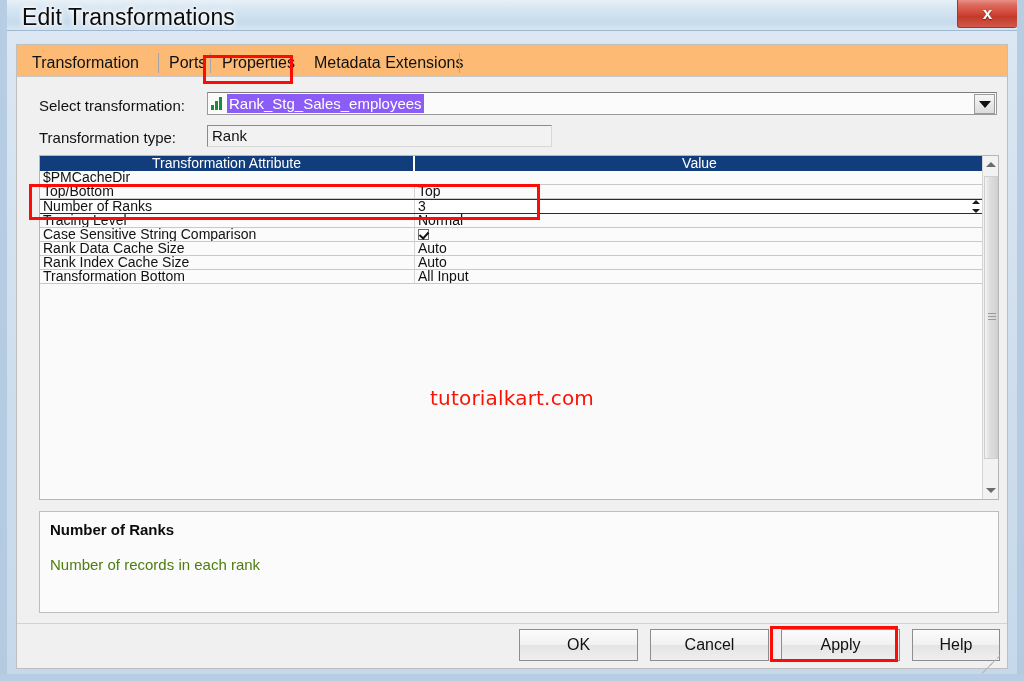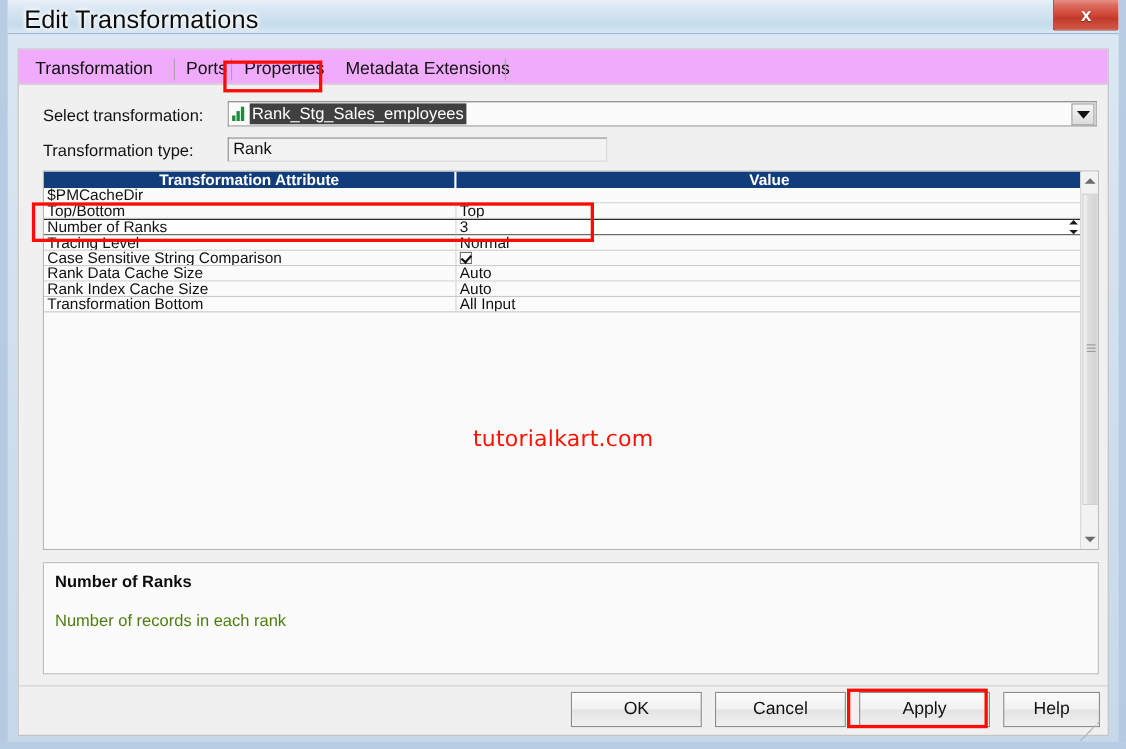--- a/index.html
+++ b/index.html
@@ -67,21 +67,21 @@
     width: 992px; height: 625px;
     background: #f0f0f0;
     border: 1px solid #bfbfbf;
   }
 
   
   .tabstrip {
     position: absolute;
     left: 0; top: 0;
     width: 990px; height: 31px;
-    background: #f0abfc;
+    background: #fdba74;
   }
   .tab {
     position: absolute;
     top: 5px;
     height: 25px;
     padding: 0 7px;
     font-size: 16px;
     color: #111;
     line-height: 25px;
     white-space: nowrap;
@@ -122,21 +122,21 @@
     position: relative;
   }
   .combo-icon i {
     position: absolute;
     bottom: 0;
     width: 3px;
     background: #1f8a3b;
     display: block;
   }
   .combo-sel {
-    background: #404040;
+    background: #8b5cf6;
     color: #fff;
     font-size: 15px;
     padding: 0 2px;
     white-space: nowrap;
     line-height: 19px;
   }
   .combo-arrow {
     position: absolute;
     right: 1px; top: 1px;
     width: 21px; height: 20px;
@@ -177,21 +177,21 @@
   .grid-header {
     position: absolute;
     left: 0; top: 0;
     width: 944px; height: 15px;
     background: #123d7c;
     display: flex;
   }
   .gh {
     color: #fff;
     font-size: 14px;
-    font-weight: bold;
+    font-weight: normal;
     text-align: center;
     line-height: 14px;
     overflow: hidden;
     white-space: nowrap;
   }
   .gh.attr { width: 375px; border-right: 2px solid #fafafa; }
   .gh.val  { flex: 1; }
   .grid-rows {
     position: absolute;
     left: 0; top: 15px;

